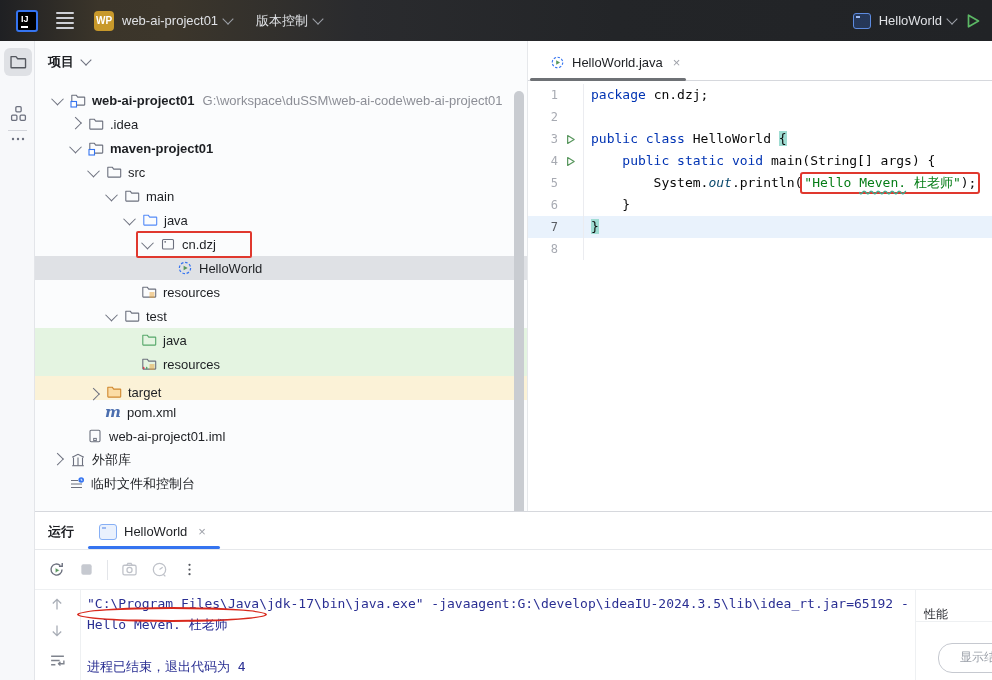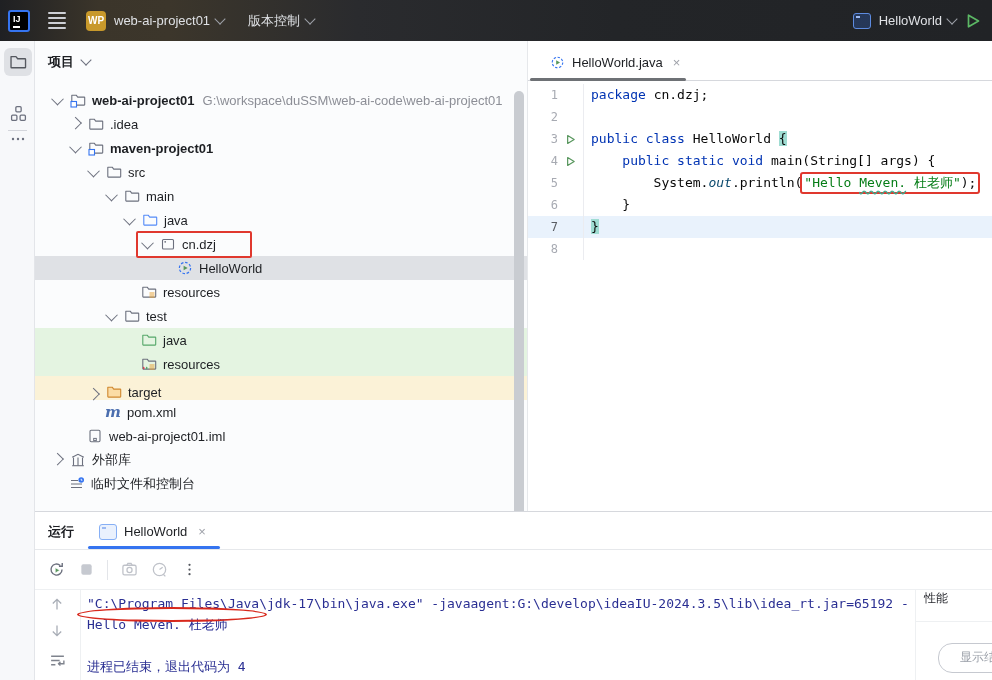--- a/index.html
+++ b/index.html
@@ -3,21 +3,21 @@
 <meta charset="utf-8">
 <style>
   html,body{margin:0;padding:0;width:992px;height:680px;overflow:hidden;background:#fff;
     font-family:"Liberation Sans","DejaVu Sans",sans-serif;-webkit-font-smoothing:antialiased;}
   #app{position:relative;width:992px;height:680px;overflow:hidden;}
 
   
   .topbar{position:absolute;left:0;top:0;width:992px;height:41px;
     background:linear-gradient(90deg,#1f2023 0%,#3b352a 10%,#3c362b 17%,#2a2b2e 36%,#232528 62%,#212326 100%);
     display:flex;align-items:center;color:#DFE1E5;font-size:13px;}
-  .ide-logo{width:22px;height:22px;margin-left:8px;background:#000;border:2px solid #3574F0;border-radius:3px;
+  .ide-logo{width:22px;height:22px;margin-left:16px;background:#000;border:2px solid #3574F0;border-radius:3px;
     color:#fff;font-size:9px;font-weight:700;display:flex;flex-direction:column;align-items:flex-start;justify-content:center;padding-left:3px;box-sizing:border-box;}
   .ide-logo .bar{width:7px;height:2px;background:#fff;margin-top:2px;}
   .burger{margin-left:18px;display:flex;flex-direction:column;gap:3px;cursor:pointer;}
   .burger i{display:block;width:18px;height:2px;background:#CED0D6;border-radius:1px;}
   .wp-badge{margin-left:20px;width:20px;height:20px;border-radius:4px;background:#C8992B;color:#fff;
     font-size:10px;font-weight:700;display:flex;align-items:center;justify-content:center;}
   .tb-item{display:flex;align-items:center;gap:6px;margin-left:8px;cursor:pointer;}
   .tb-item.vcs{margin-left:24px;}
   .chev-dn{width:7px;height:7px;border-right:1.4px solid #9DA0A8;border-bottom:1.4px solid #9DA0A8;
     transform:rotate(45deg);margin-top:-4px;}
@@ -92,21 +92,21 @@
   .btool-border{position:absolute;left:0;top:77px;width:957px;height:1px;background:#EEF0F2;}
   .cgut{position:absolute;left:0;top:78px;width:45px;height:91px;}
   .cgut .ic{position:absolute;left:14px;width:16px;height:16px;cursor:pointer;}
   .cgut-border{position:absolute;left:45px;top:78px;width:1px;height:91px;background:#EEF0F2;}
   #console-lines{position:absolute;left:52px;top:81px;width:828px;height:88px;overflow:hidden;}
   .conline{height:21px;line-height:21px;white-space:pre;font-family:"DejaVu Sans Mono","Liberation Mono",monospace;
     font-size:13px;color:#2A2F93;}
 
   
   .perf{position:absolute;left:880px;top:78px;width:77px;height:91px;border-left:1px solid #EEF0F2;background:#fff;}
-  .perf-title{position:absolute;left:8px;top:0;font-size:12px;color:#27282E;}
+  .perf-title{position:absolute;left:8px;top:16px;font-size:12px;color:#27282E;}
   .perf-div{position:absolute;left:0;top:31px;width:77px;height:1px;background:#EEF0F2;}
   .perf-btn{position:absolute;left:22px;top:53px;width:90px;height:28px;border:1px solid #C6C9D0;border-radius:14px;
     background:#fff;color:#9CA1AA;font-size:12px;text-align:center;line-height:26px;white-space:nowrap;overflow:hidden;}
 </style>
 </head>
 <body>
 
 <div id="app">
 
   <div class="topbar">

